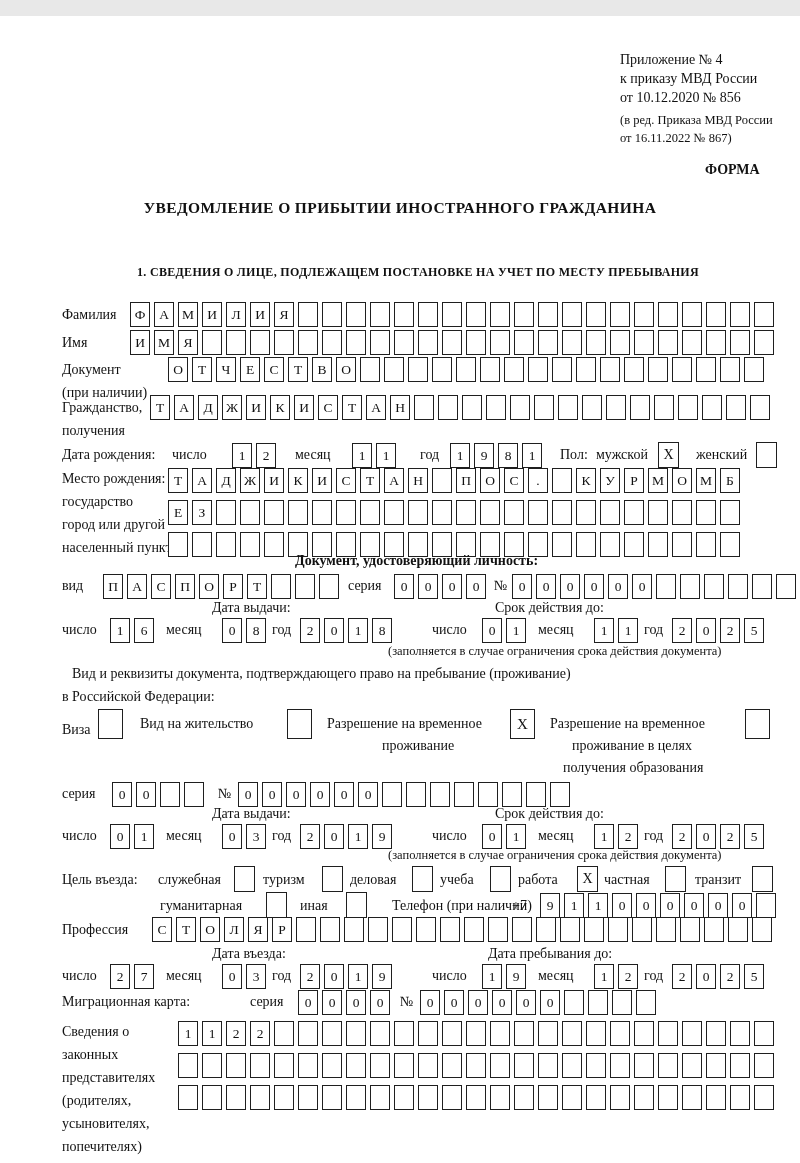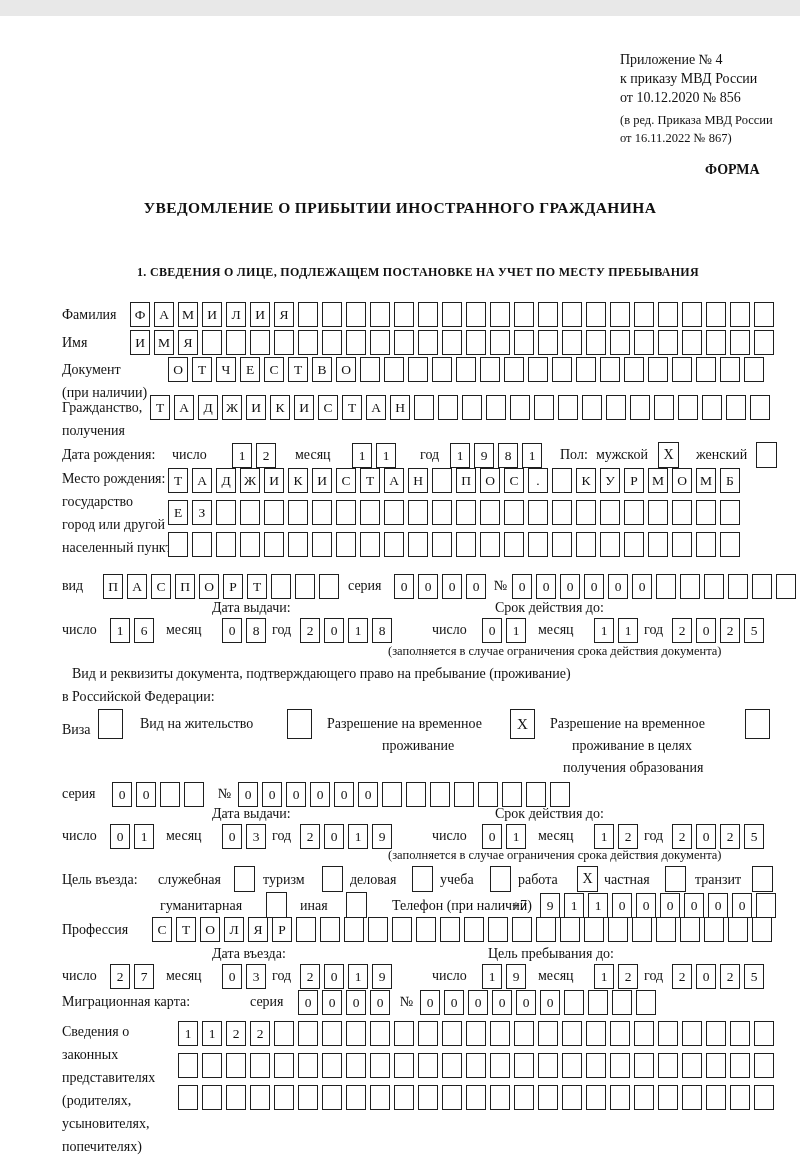--- a/index.html
+++ b/index.html
@@ -265,20 +265,21 @@
       <span class="cell"></span>
       <span class="cell"></span>
       <span class="cell"></span>
       <span class="cell"></span>
       <span class="cell"></span>
       <span class="cell"></span>
       <span class="cell"></span>
       <span class="cell"></span>
     </div>
 
+  <div class="abs lbl b" style="left:295px;top:537px">Документ, удостоверяющий личность:</div>
 
   <div class="abs lbl" style="left:62px;top:562px">вид</div>
   <div class="cells" style="left:103px;top:558px">
       <span class="cell">П</span>
       <span class="cell">А</span>
       <span class="cell">С</span>
       <span class="cell">П</span>
       <span class="cell">О</span>
       <span class="cell">Р</span>
       <span class="cell">Т</span>
@@ -490,21 +491,21 @@
       <span class="cell"></span>
       <span class="cell"></span>
       <span class="cell"></span>
       <span class="cell"></span>
       <span class="cell"></span>
       <span class="cell"></span>
       <span class="cell"></span>
     </div>
 
   <div class="abs lbl" style="left:212px;top:930px">Дата въезда:</div>
-  <div class="abs lbl" style="left:488px;top:930px">Цель пребывания до:</div>
+  <div class="abs lbl" style="left:488px;top:930px">Дата пребывания до:</div>
 
   <div class="abs lbl" style="left:62px;top:952px">число</div>
   <div class="cells" style="left:110px;top:948px">
       <span class="cell">2</span>
       <span class="cell">7</span>
     </div>
   <div class="abs lbl" style="left:166px;top:952px">месяц</div>
   <div class="cells" style="left:222px;top:948px">
       <span class="cell">0</span>
       <span class="cell">3</span>

